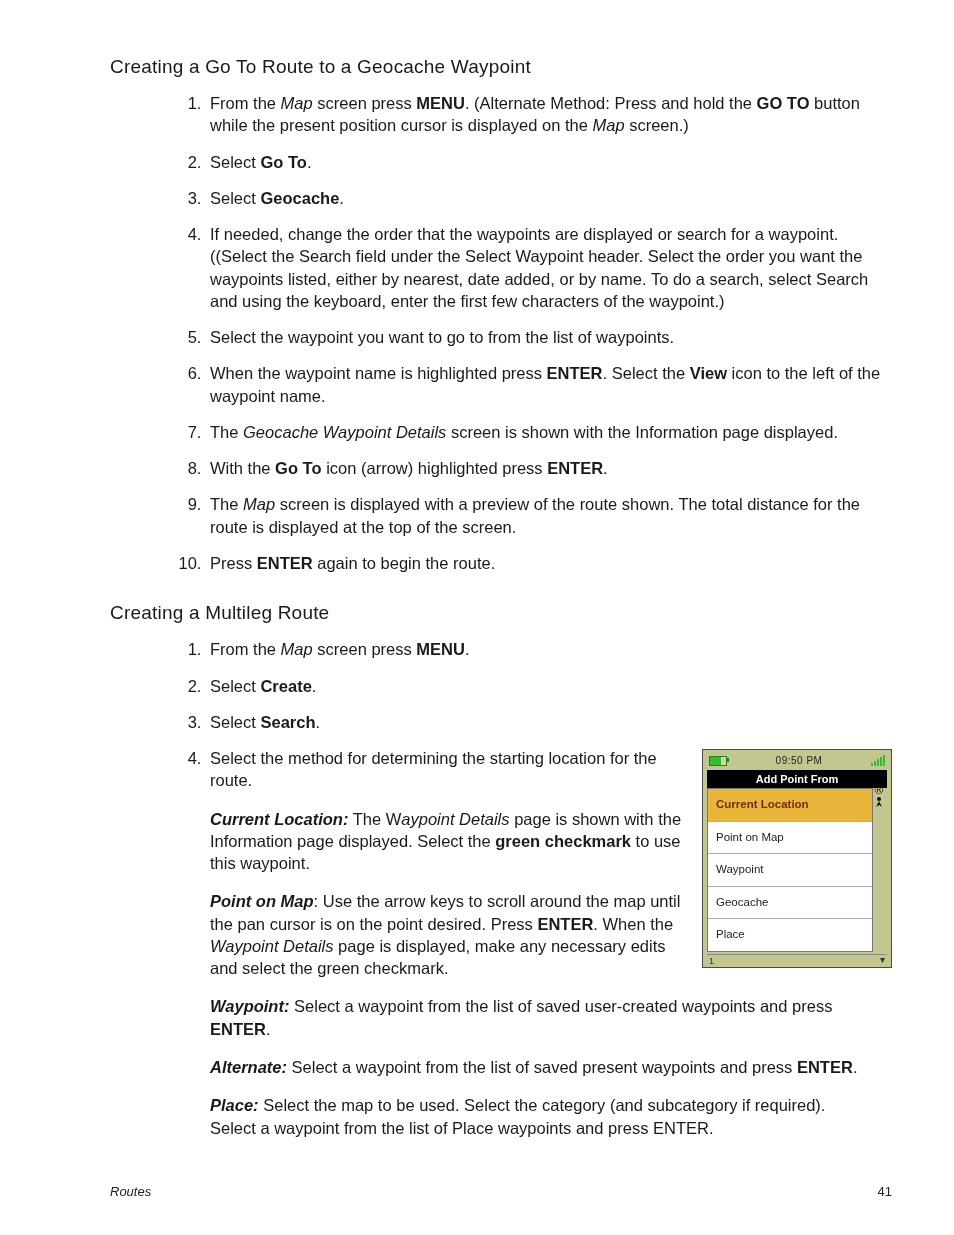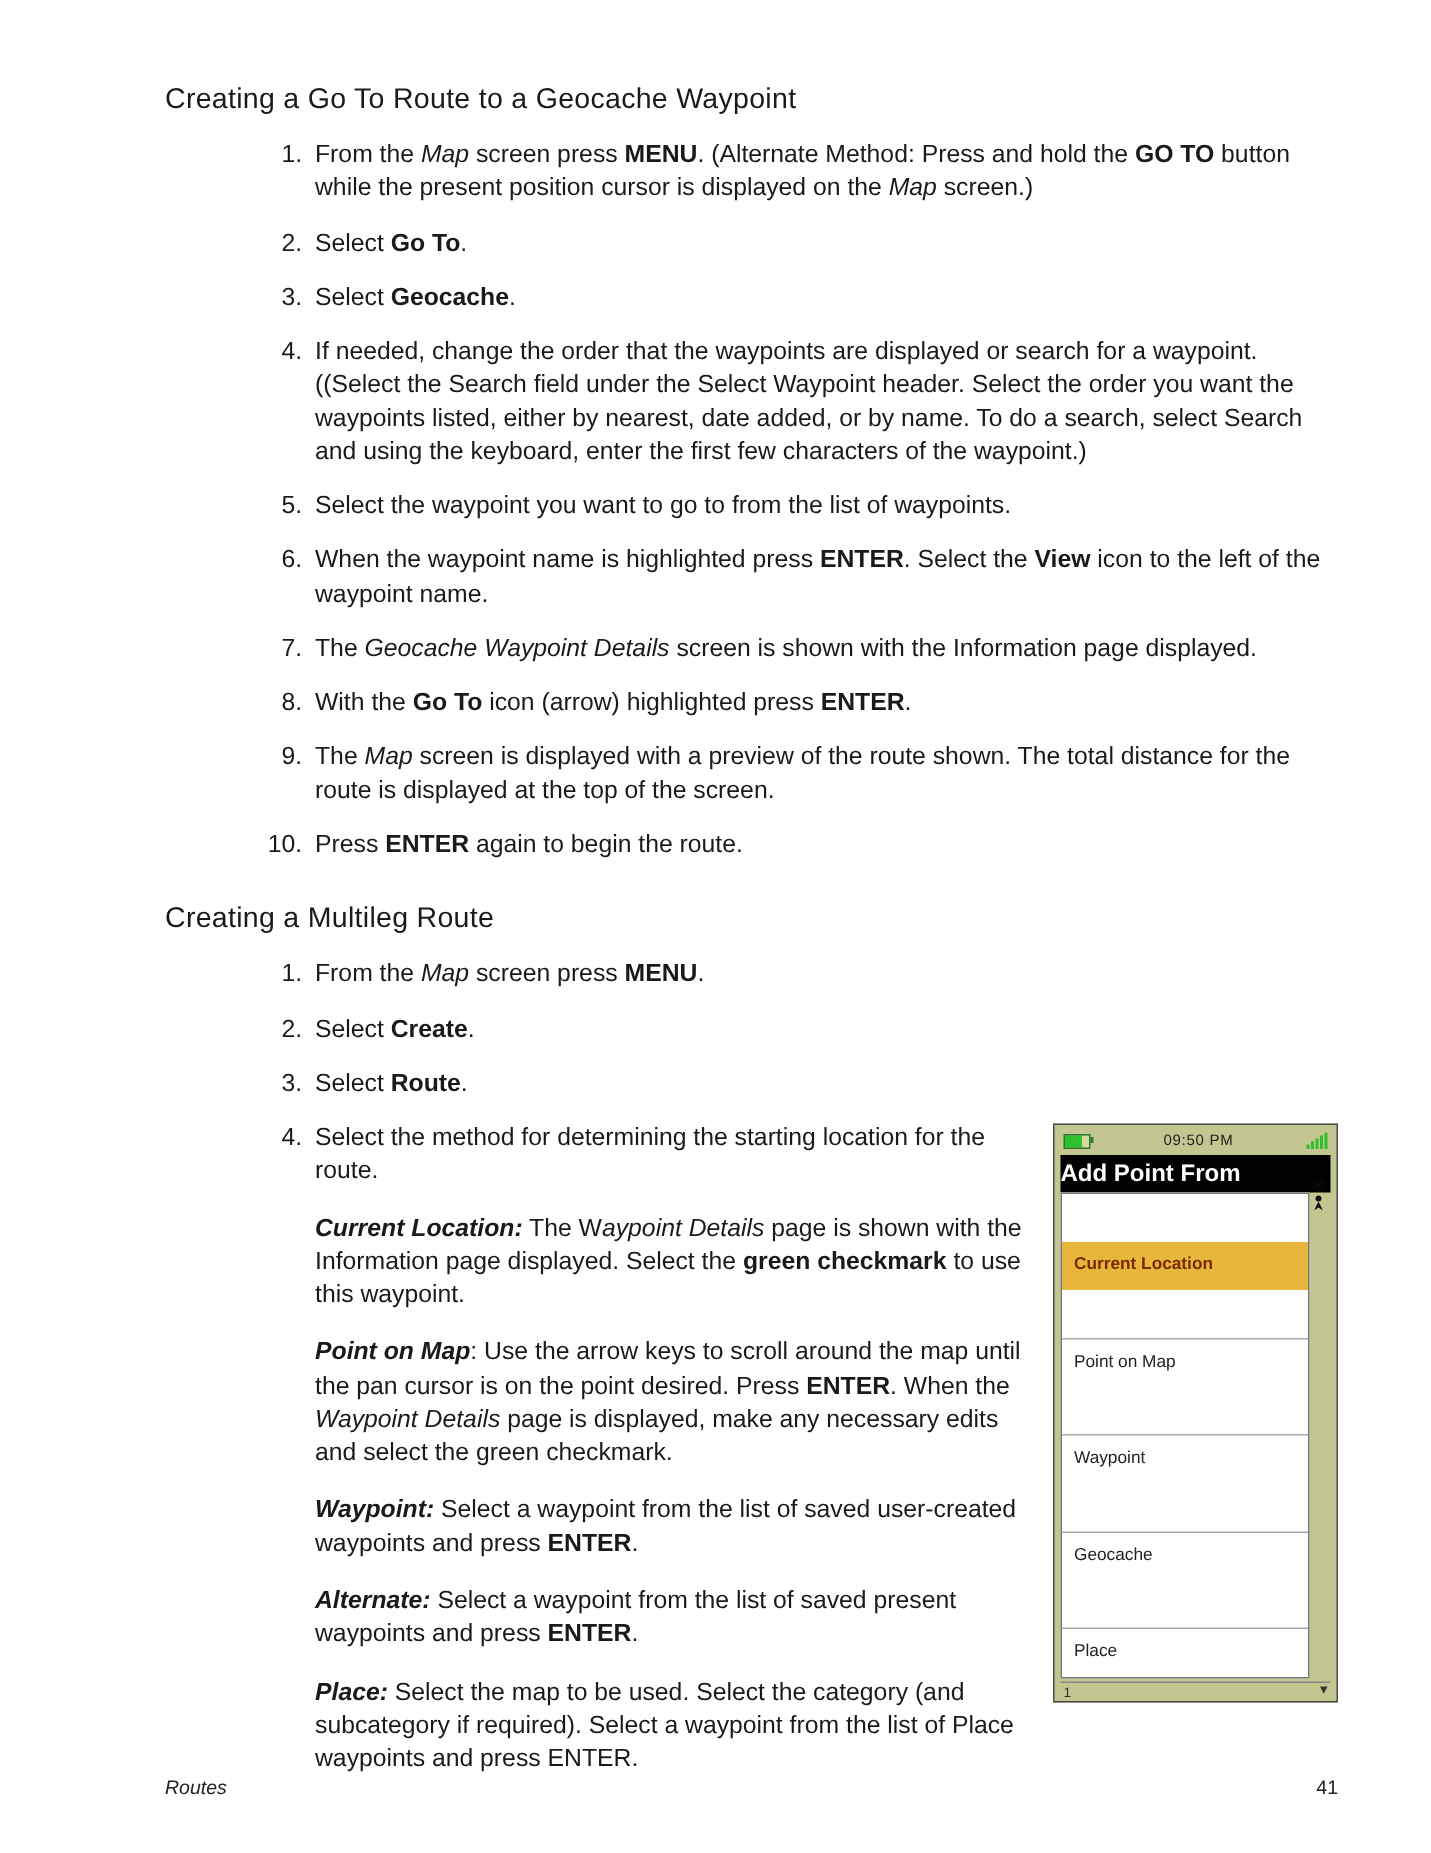--- a/index.html
+++ b/index.html
@@ -86,22 +86,22 @@
   .sig span:nth-child(1){height:3px}
   .sig span:nth-child(2){height:5px}
   .sig span:nth-child(3){height:7px}
   .sig span:nth-child(4){height:9px}
   .sig span:nth-child(5){height:11px}
 
   .device .titlebar {
     background: #000;
     color: #fff;
     font-weight: 700;
-    text-align: left;
-    font-size: 16px;
+    text-align: center;
+    font-size: 11px;
     padding: 2px 0;
   }
   .side-icon {
     position: absolute;
     right: 6px;
     top: 34px;
     font-size: 12px;
     color: #111;
     line-height: 1;
     text-align: center;
@@ -112,21 +112,20 @@
     padding: 0;
     background: #fff;
     border: 1px solid #777;
     margin-right: 14px;
   }
   .device ul.menu li {
     padding: 8px 8px;
     font-size: 11.5px;
     border-top: 1px solid #aaa;
     color: #222;
-    margin-top: 32px;
   }
   .device ul.menu li:first-child { border-top: none; }
   .device ul.menu li.sel {
     background: #e8b63a;
     color: #7a2a00;
     font-weight: 700;
   }
   .device .footer-strip {
     height: 10px;
     margin-top: 2px;
@@ -201,21 +200,21 @@
     <h3 class="section">Creating a Multileg Route</h3>
 
     <ol class="steps" style="margin-bottom:10px">
       <li>
         <span>From the </span><span class="i">Map</span><span> screen press </span><span class="b">MENU</span><span>.</span>
       </li>
       <li>
         <span>Select </span><span class="b">Create</span><span>.</span>
       </li>
       <li>
-        <span>Select </span><span class="b">Route</span><span>.</span>
+        <span>Select </span><span class="b">Search</span><span>.</span>
       </li>
       <li>
 
         <div class="float-right-box">
           <div class="device">
             <div class="statusbar">
               <div class="batt"></div>
               <div class="time">09:50 PM</div>
               <div class="sig">
                   <span></span>

